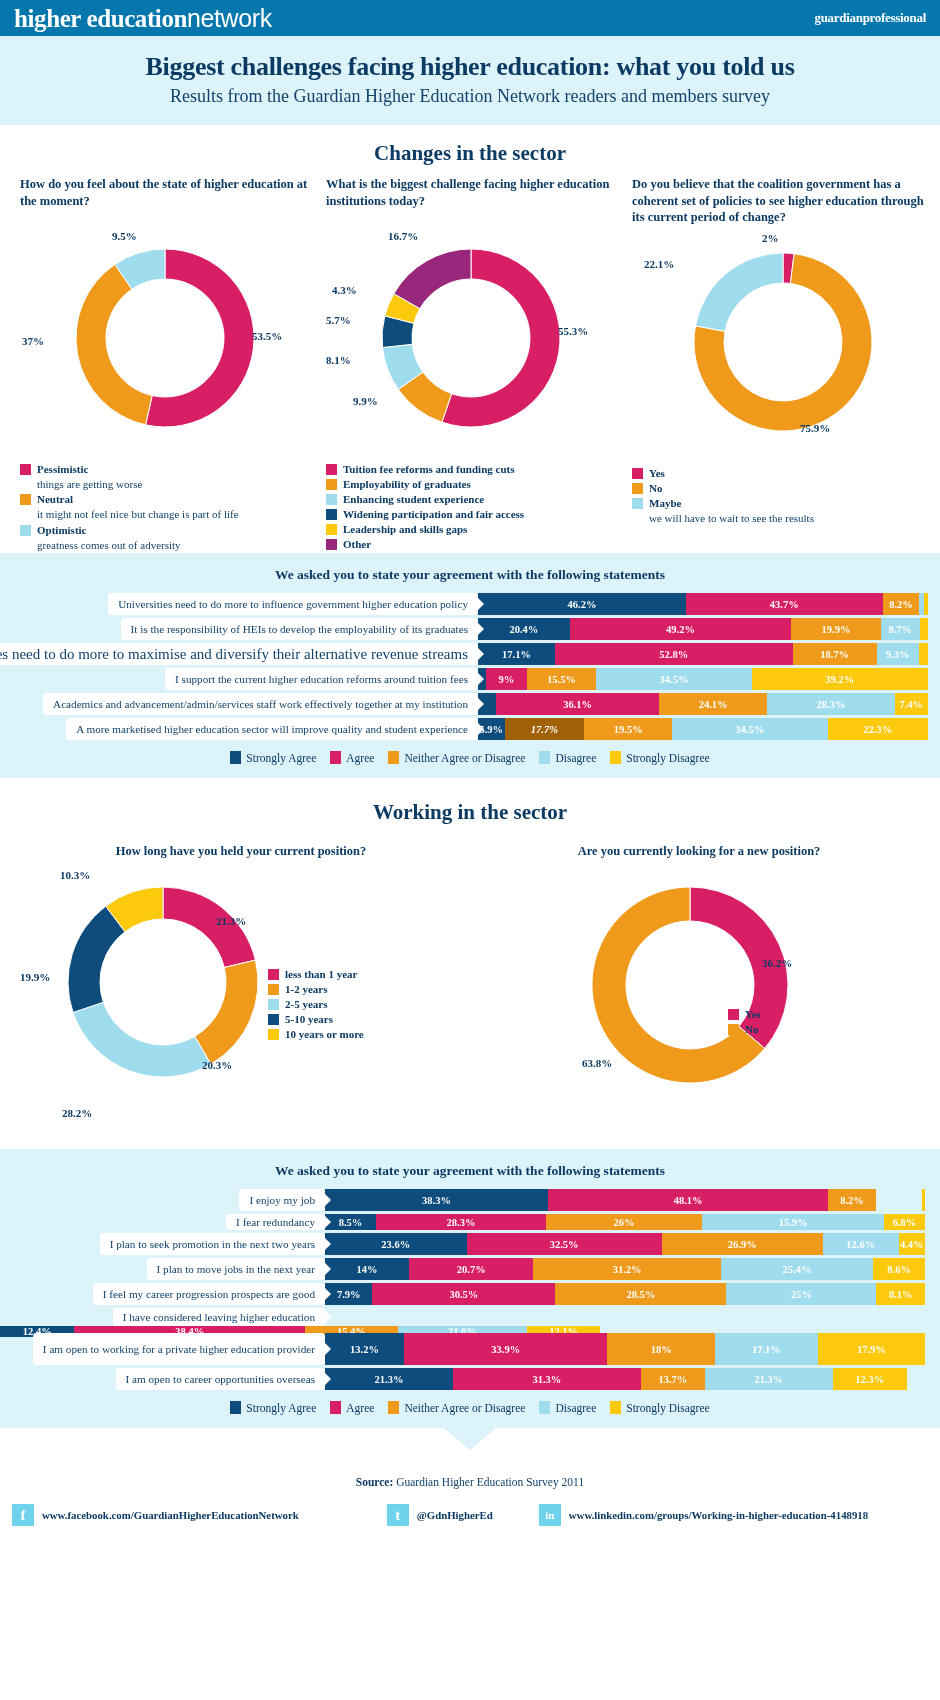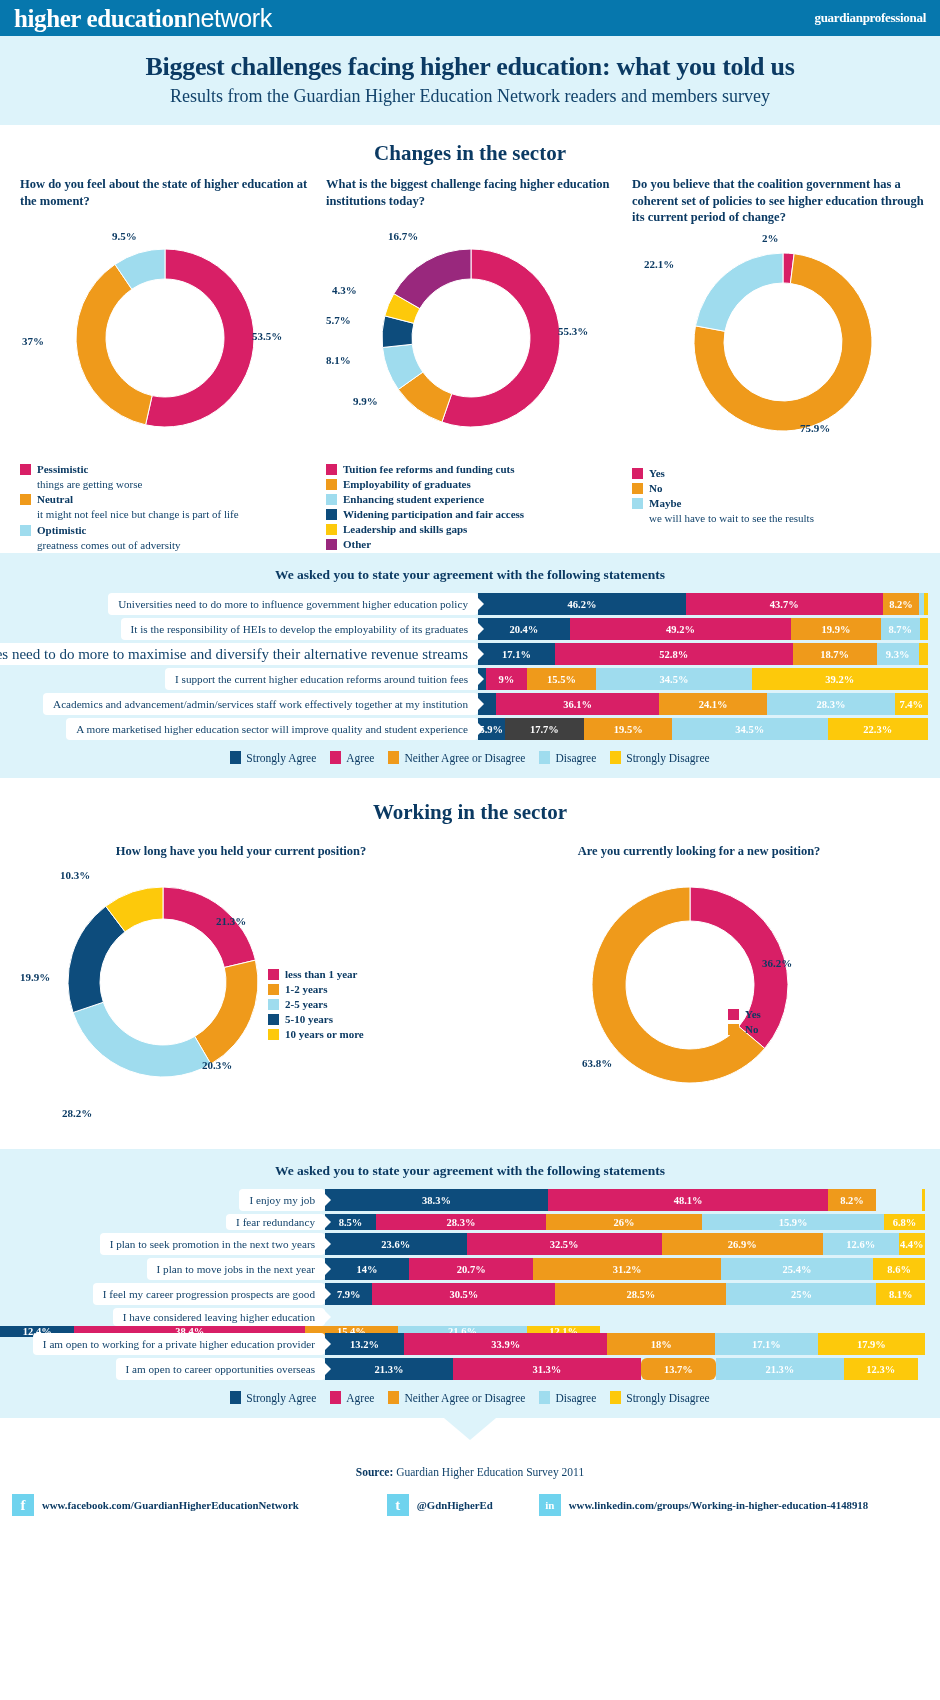--- a/index.html
+++ b/index.html
@@ -333,21 +333,21 @@
           </div>
         </div>
         <div class="bar-row" style="height: 22px;">
           <div class="bar-label-cell" style="width: 478px;">
             <div class="bar-label" style="font-size: 11.2px;">A more marketised higher education sector will improve quality and student experience</div>
           </div>
           <div class="bar-track" style="width: 450px;">
             <div class="seg" style="width: 26.5766px; background: rgb(13, 76, 124);">
               <span>5.9%</span>
             </div>
-            <div class="seg" style="width: 79.7297px; background: #404040;">
+            <div class="seg" style="width: 79.7297px; background: #a16207; font-style: italic;">
               <span>17.7%</span>
             </div>
             <div class="seg" style="width: 87.8378px; background: rgb(239, 154, 27);">
               <span>19.5%</span>
             </div>
             <div class="seg" style="width: 155.405px; background: rgb(159, 220, 238);">
               <span style="color: rgb(255, 255, 255);">34.5%</span>
             </div>
             <div class="seg" style="width: 100.45px; background: rgb(253, 201, 11);">
               <span style="color: rgb(255, 255, 255);">22.3%</span>
@@ -573,21 +573,21 @@
               <span>15.4%</span>
             </div>
             <div class="seg" style="width: 129.73px; background: rgb(159, 220, 238);">
               <span style="color: rgb(255, 255, 255);">21.6%</span>
             </div>
             <div class="seg" style="width: 72.6727px; background: rgb(253, 201, 11);">
               <span style="color: rgb(255, 255, 255);">12.1%</span>
             </div>
           </div>
         </div>
-        <div class="bar-row" style="height: 22px;">
+        <div class="bar-row" style="height: 32px;">
           <div class="bar-label-cell" style="width: 325px;">
             <div class="bar-label" style="font-size: 11.2px;">I am open to working for a private higher education provider</div>
           </div>
           <div class="bar-track" style="width: 600px;">
             <div class="seg" style="width: 79.1209px; background: rgb(13, 76, 124);">
               <span>13.2%</span>
             </div>
             <div class="seg" style="width: 203.197px; background: rgb(216, 31, 102);">
               <span>33.9%</span>
             </div>
@@ -606,21 +606,21 @@
           <div class="bar-label-cell" style="width: 325px;">
             <div class="bar-label" style="font-size: 11.2px;">I am open to career opportunities overseas</div>
           </div>
           <div class="bar-track" style="width: 600px;">
             <div class="seg" style="width: 127.928px; background: rgb(13, 76, 124);">
               <span>21.3%</span>
             </div>
             <div class="seg" style="width: 187.988px; background: rgb(216, 31, 102);">
               <span>31.3%</span>
             </div>
-            <div class="seg" style="width: 75px; background: rgb(239, 154, 27); border-radius: 6px;">
+            <div class="seg" style="width: 64px; background: rgb(239, 154, 27);">
               <span>13.7%</span>
             </div>
             <div class="seg" style="width: 127.928px; background: rgb(159, 220, 238);">
               <span style="color: rgb(255, 255, 255);">21.3%</span>
             </div>
             <div class="seg" style="width: 73.8739px; background: rgb(253, 201, 11);">
               <span style="color: rgb(255, 255, 255);">12.3%</span>
             </div>
           </div>
         </div>

